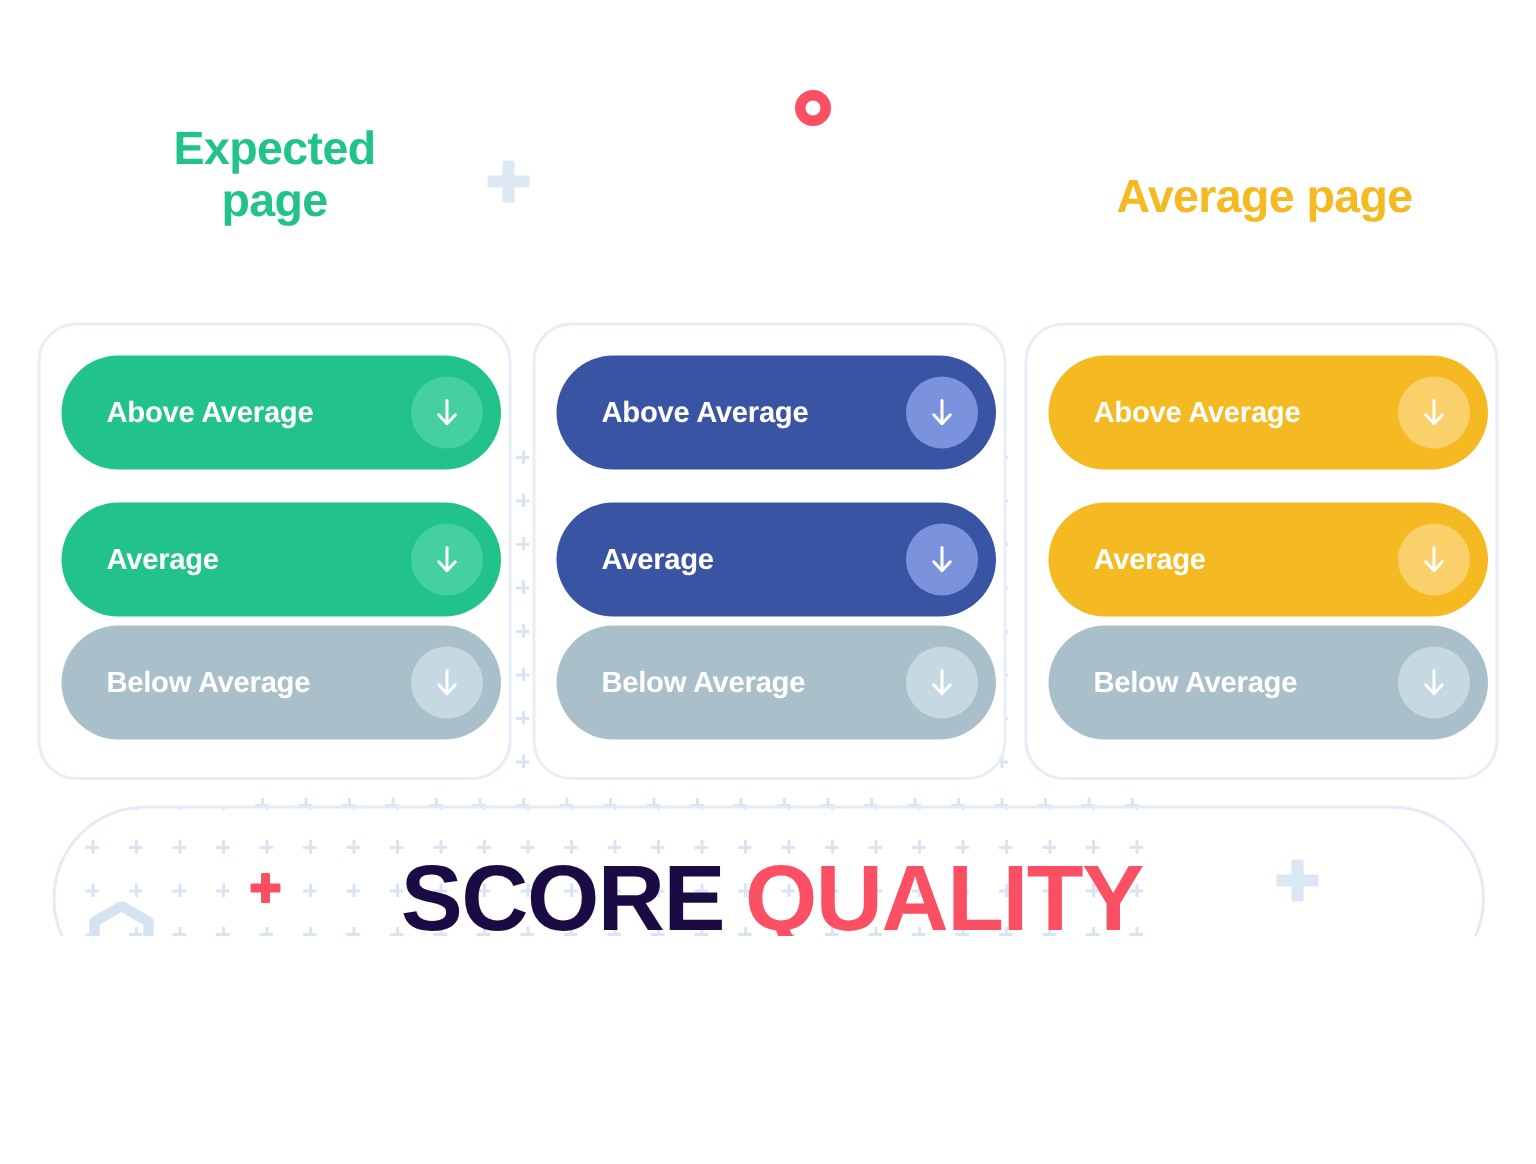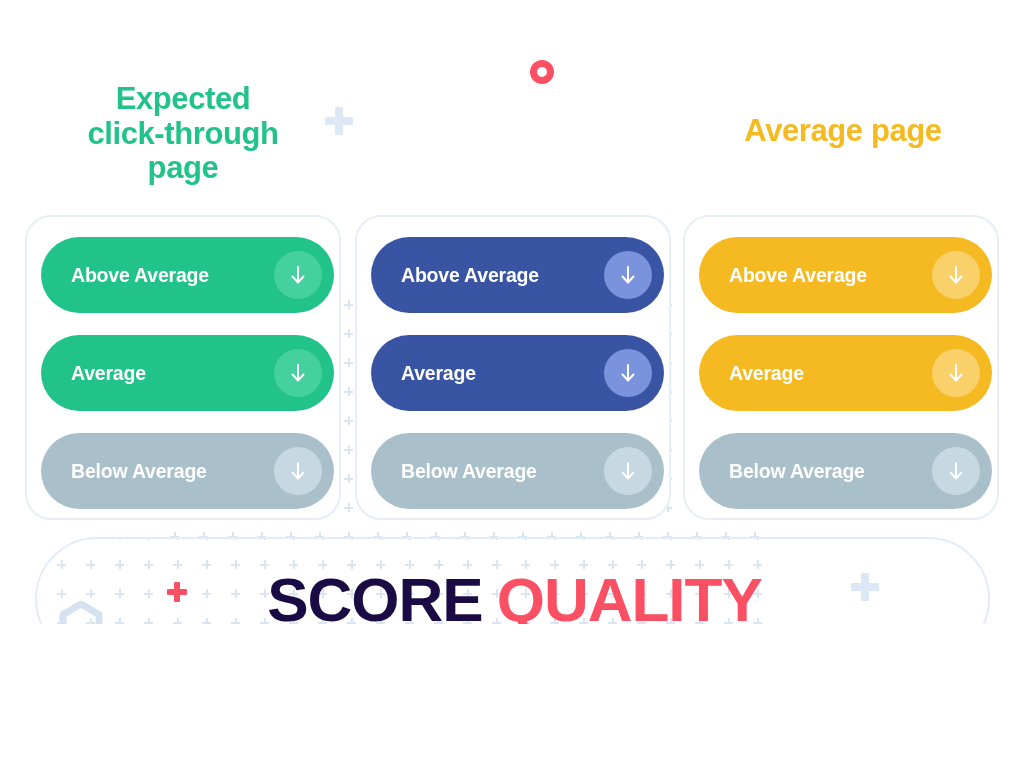--- a/index.html
+++ b/index.html
@@ -110,21 +110,21 @@
   }
   .knob svg { display: block; }
 
   
   .col-ctr .pill { left: 14px;  width: 293px; }
   .col-ad  .pill { left: 14px;  width: 293px; }
   .col-lp  .pill { left: 14px;  width: 293px; }
 
   .pill.row0 { top: 20px; }
   .pill.row1 { top: 118px; }
-  .pill.row2 { top: 216px; }
+  .pill.row2 { top: 200px; }
 
   
   .green  { background: #22C38A; }
   .green  .knob { background: #45d0a0; }
   .blue   { background: #3A54A4; }
   .blue   .knob { background: #7b93dd; }
   .yellow { background: #F5B921; }
   .yellow .knob { background: #f9d06a; }
   .grey   { background: #A9C0CA; }
   .grey   .knob { background: #c6d8e2; }
@@ -376,21 +376,20 @@
       <span style="left:435px;top:232px"></span>
       <span style="left:464px;top:232px"></span>
       <span style="left:493px;top:232px"></span>
       <span style="left:522px;top:232px"></span>
       <span style="left:551px;top:232px"></span>
       <span style="left:580px;top:232px"></span>
     </div>
 
   <div class="col-title" id="title-ctr">
     <div>Expected</div>
-    <div>click-through</div>
     <div>page</div>
   </div>
 
 
   <div class="col-title" id="title-lp">
     <div>Average page</div>
   </div>
 
   <div class="card col-ctr" id="card-ctr">
     <div class="pill row0 green">

